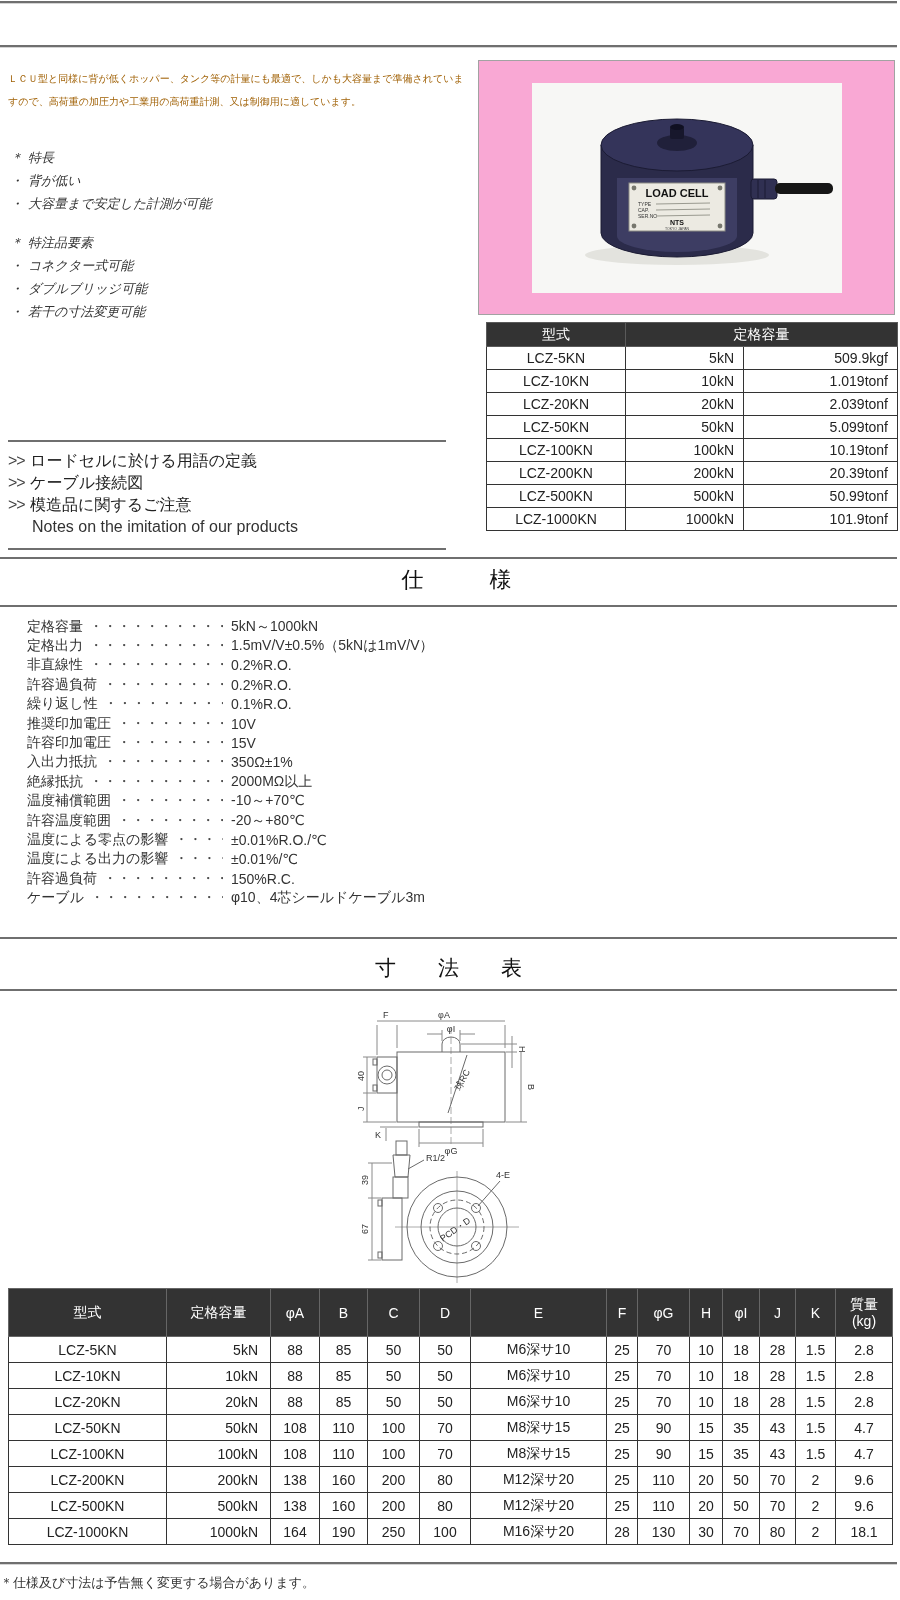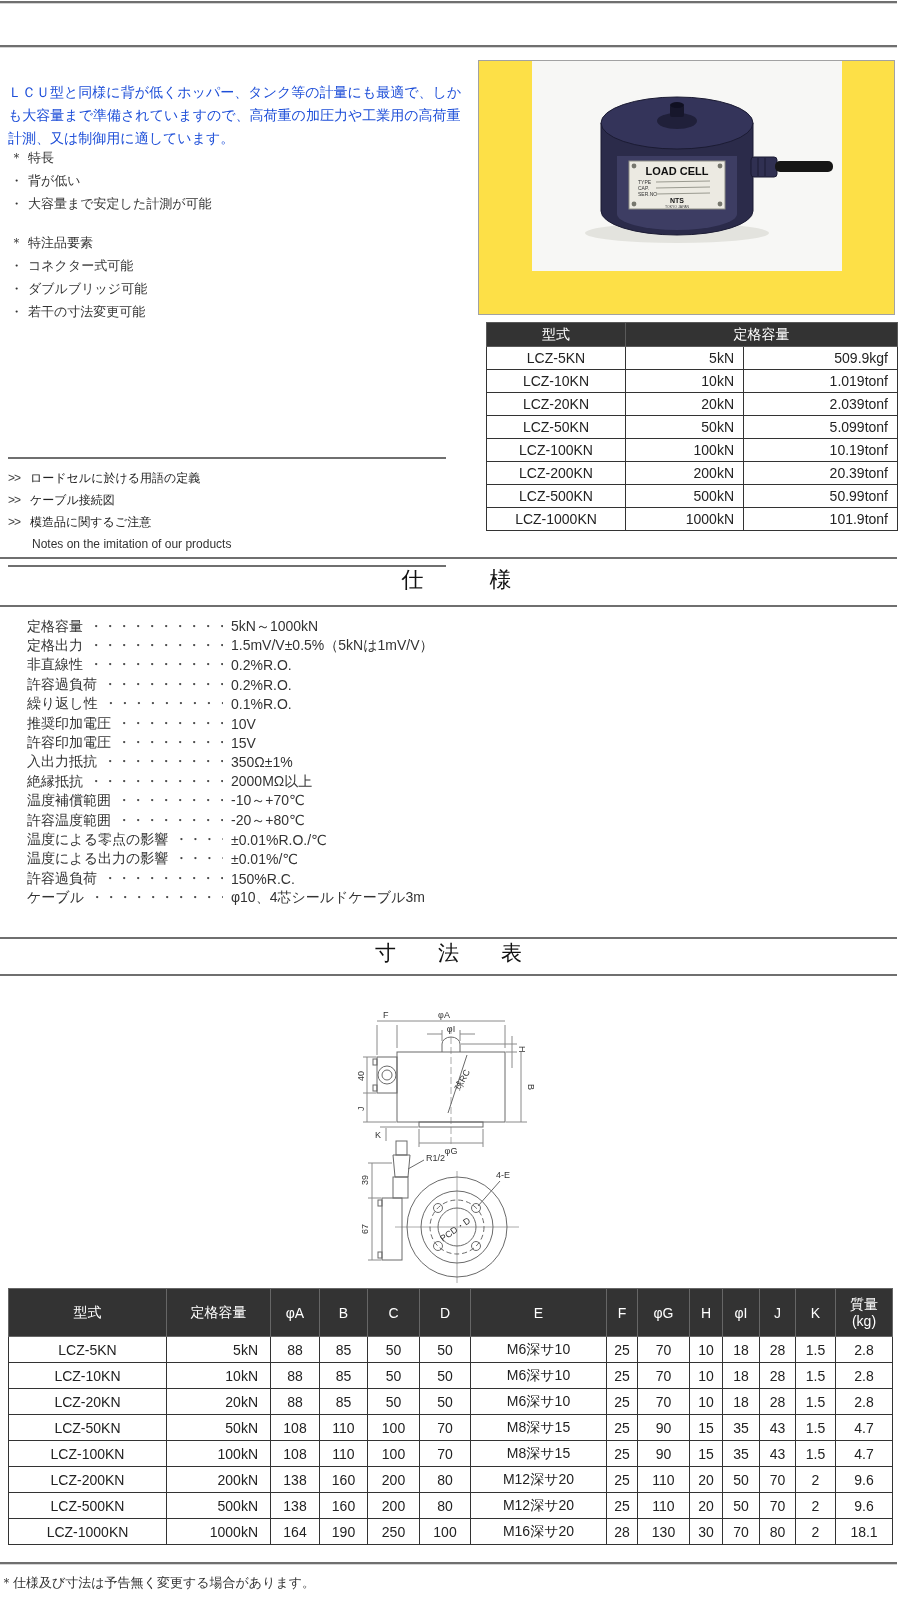--- a/index.html
+++ b/index.html
@@ -4,48 +4,48 @@
 <style>
   html,body { margin:0; padding:0; background:#fff; }
   .page {
     position:relative; width:900px; height:1600px; background:#fff;
     font-family:"Liberation Sans","DejaVu Sans",sans-serif; color:#222;
     overflow:hidden;
   }
   .hr { position:absolute; left:0; width:897px; height:2px; background:#6f6f6f; border-bottom:1px solid #d4d4d4; }
   .page-title { position:absolute; left:8px; top:5px; margin:0; font-size:30px; font-weight:bold; color:#111; letter-spacing:0.5px; }
 
-  .intro { position:absolute; left:8px; top:81px; width:459px; font-size:14px; line-height:23px; color:#1d4ed8; }
-
-  .blk { position:absolute; left:10px; font-size:13px; line-height:23px; color:#333; }
+  .intro { position:absolute; left:8px; top:67px; width:459px; font-size:10px; line-height:23px; color:#a16207; }
+
+  .blk { position:absolute; left:10px; font-size:13px; line-height:23px; color:#333;font-style:italic; }
   .blk .row { white-space:nowrap; }
   .blk .mark { display:inline-block; width:18px; }
 
-  .links-box { position:absolute; left:8px; top:457px; width:438px;
+  .links-box { position:absolute; left:8px; top:440px; width:438px;
     border-top:2px solid #6f6f6f; border-bottom:2px solid #6f6f6f;
-    padding:8px 0 10px 0; font-size:12px; line-height:22px; color:#222; }
+    padding:8px 0 10px 0; font-size:16px; line-height:22px; color:#222; }
   .links-box .prefix { display:inline-block; width:22px; color:#444; letter-spacing:-1px; }
   .links-box .lnk { cursor:pointer; }
   .links-box .en { padding-left:24px; color:#333; }
 
   .photo-box { position:absolute; left:478px; top:60px; width:415px; height:253px;
-    border:1px solid #a2a2a2; display:flex; align-items:flex-start; justify-content:center; background:#fde047; }
+    border:1px solid #a2a2a2; display:flex; align-items:center; justify-content:center; background:#f9a8d4; }
 
   table { border-collapse:collapse; table-layout:fixed; }
   .cap-table { position:absolute; left:486px; top:322px; width:411px; font-size:14px; }
   .cap-table th { background:#333; color:#fff; font-weight:normal; height:23px; border:1px solid #5a5a5a; padding:0; }
   .cap-table td { border:1px solid #333; height:22px; padding:0 9px; color:#222; }
   .cap-table td.model { text-align:center; padding:0; }
   .cap-table td.num { text-align:right; }
 
   .sec { position:absolute; left:0; width:897px; border-top:2px solid #6f6f6f; border-bottom:2px solid #6f6f6f; text-align:center; color:#111; }
   .sec-spec { top:557px; }
   .sec-spec .t { font-size:22px; padding:6px 0 10px 16px; }
   .sec-dim  { top:937px; }
-  .sec-dim .t { font-size:21px; padding:0 0 7px 0; }
+  .sec-dim .t { font-size:21px; padding:15px 0 7px 0; }
 
   .spec-list { position:absolute; left:27px; top:617px; width:560px; font-size:14px; color:#333; }
   .spec-row { display:flex; align-items:center; height:19.4px; }
   .spec-l { width:196px; display:flex; justify-content:space-between; white-space:nowrap; }
   .spec-l .dots { overflow:hidden; margin-left:6px; flex:0 1 auto; color:#444; }
   .spec-v { margin-left:8px; white-space:nowrap; }
 
   .drawing { position:absolute; left:320px; top:985px; }
   .drawing text { font-size:9px; fill:#333; stroke:none; }
 

